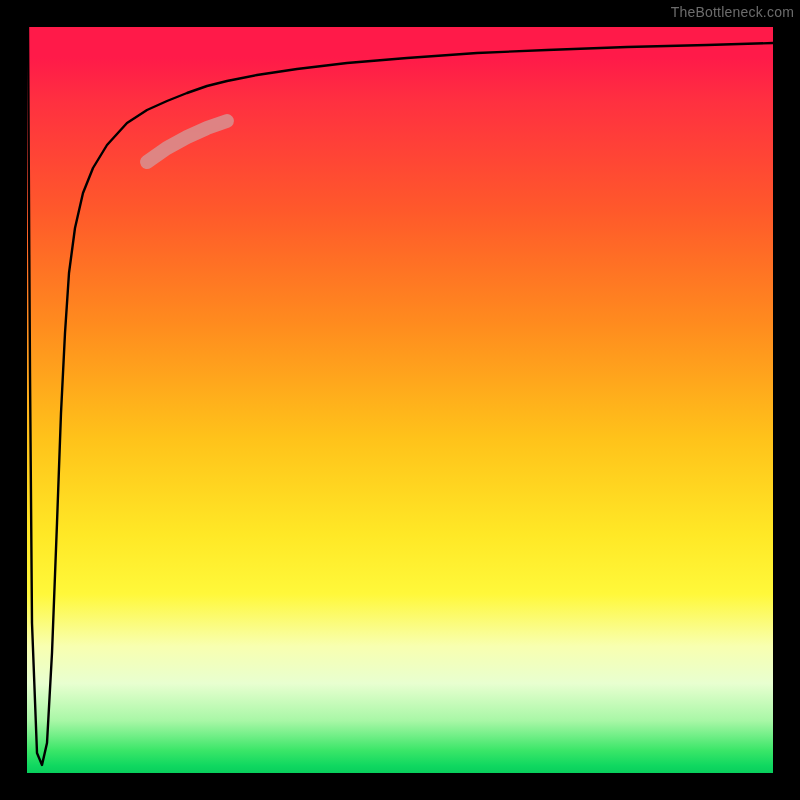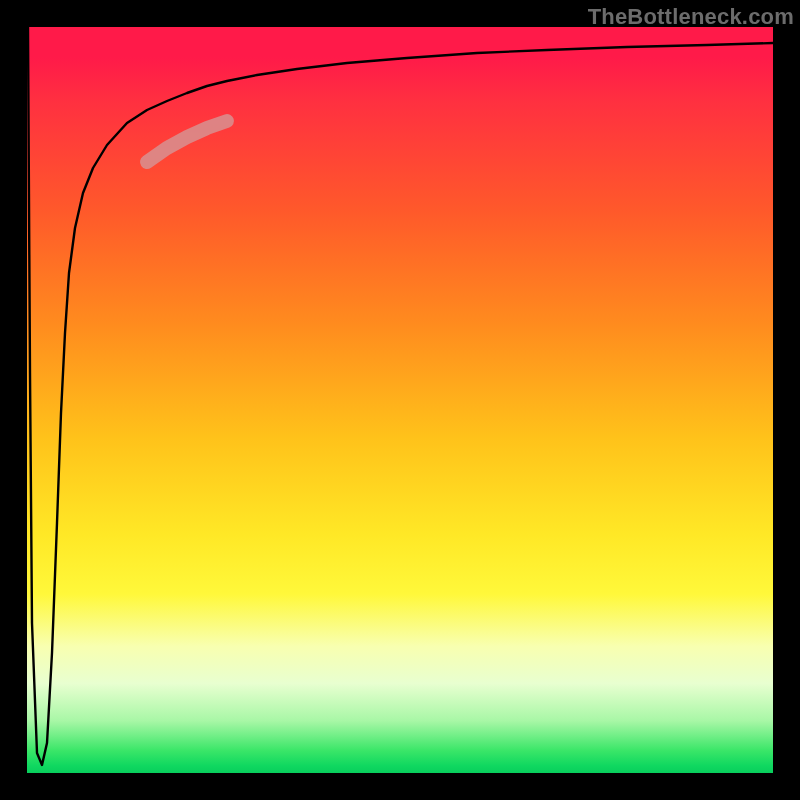--- a/index.html
+++ b/index.html
@@ -37,22 +37,22 @@
       #a8f7a6 93%,
       #3ae668 97%,
       #10d860 99%,
       #08ce5c 100%
     );
   }
   .watermark {
     position: absolute;
     top: 4px;
     right: 6px;
-    font-size: 22px;
-    font-weight: 700;
+    font-size: 14px;
+    font-weight: 400;
     color: #6c6c6c;
     letter-spacing: 0.2px;
     user-select: none;
   }
   svg.curve {
     position: absolute;
     left: 0;
     top: 0;
   }
 </style>

